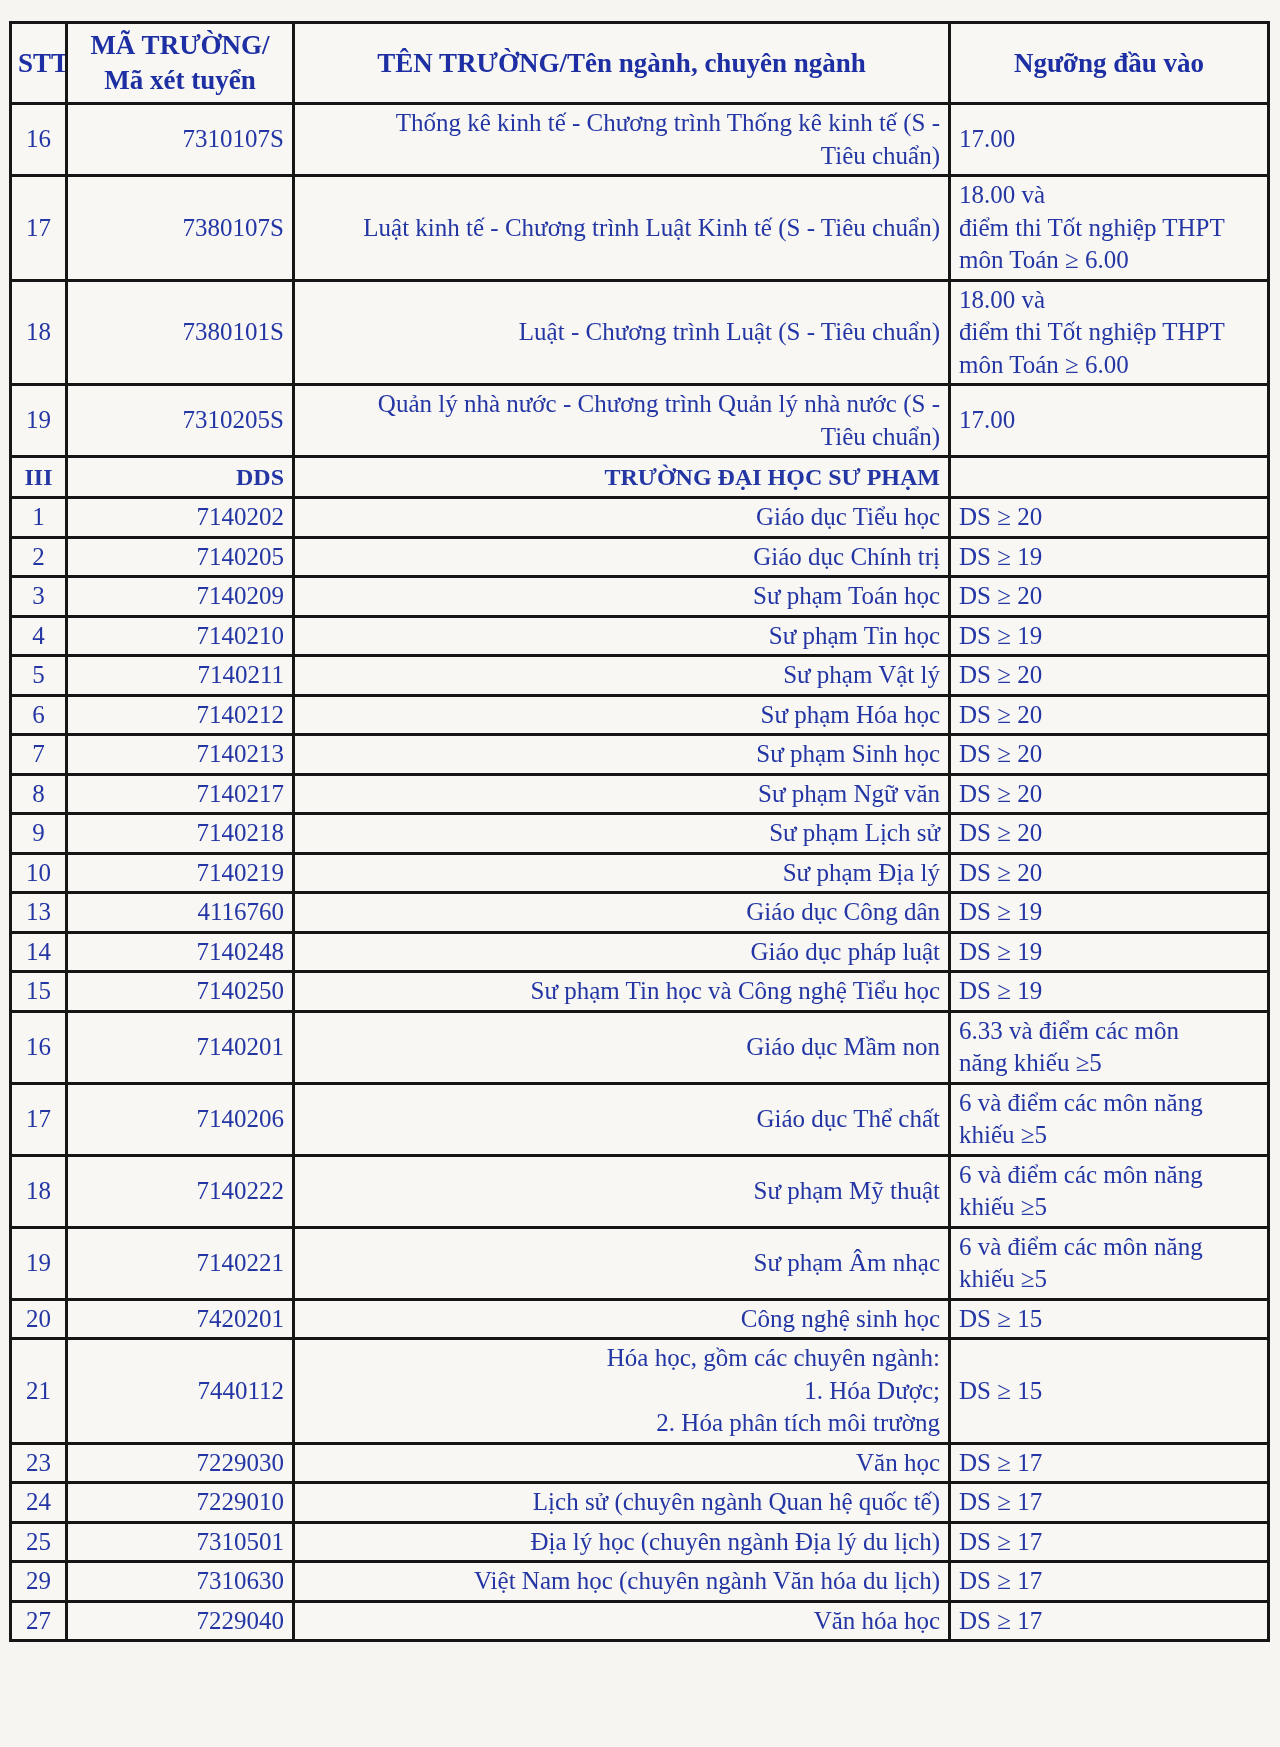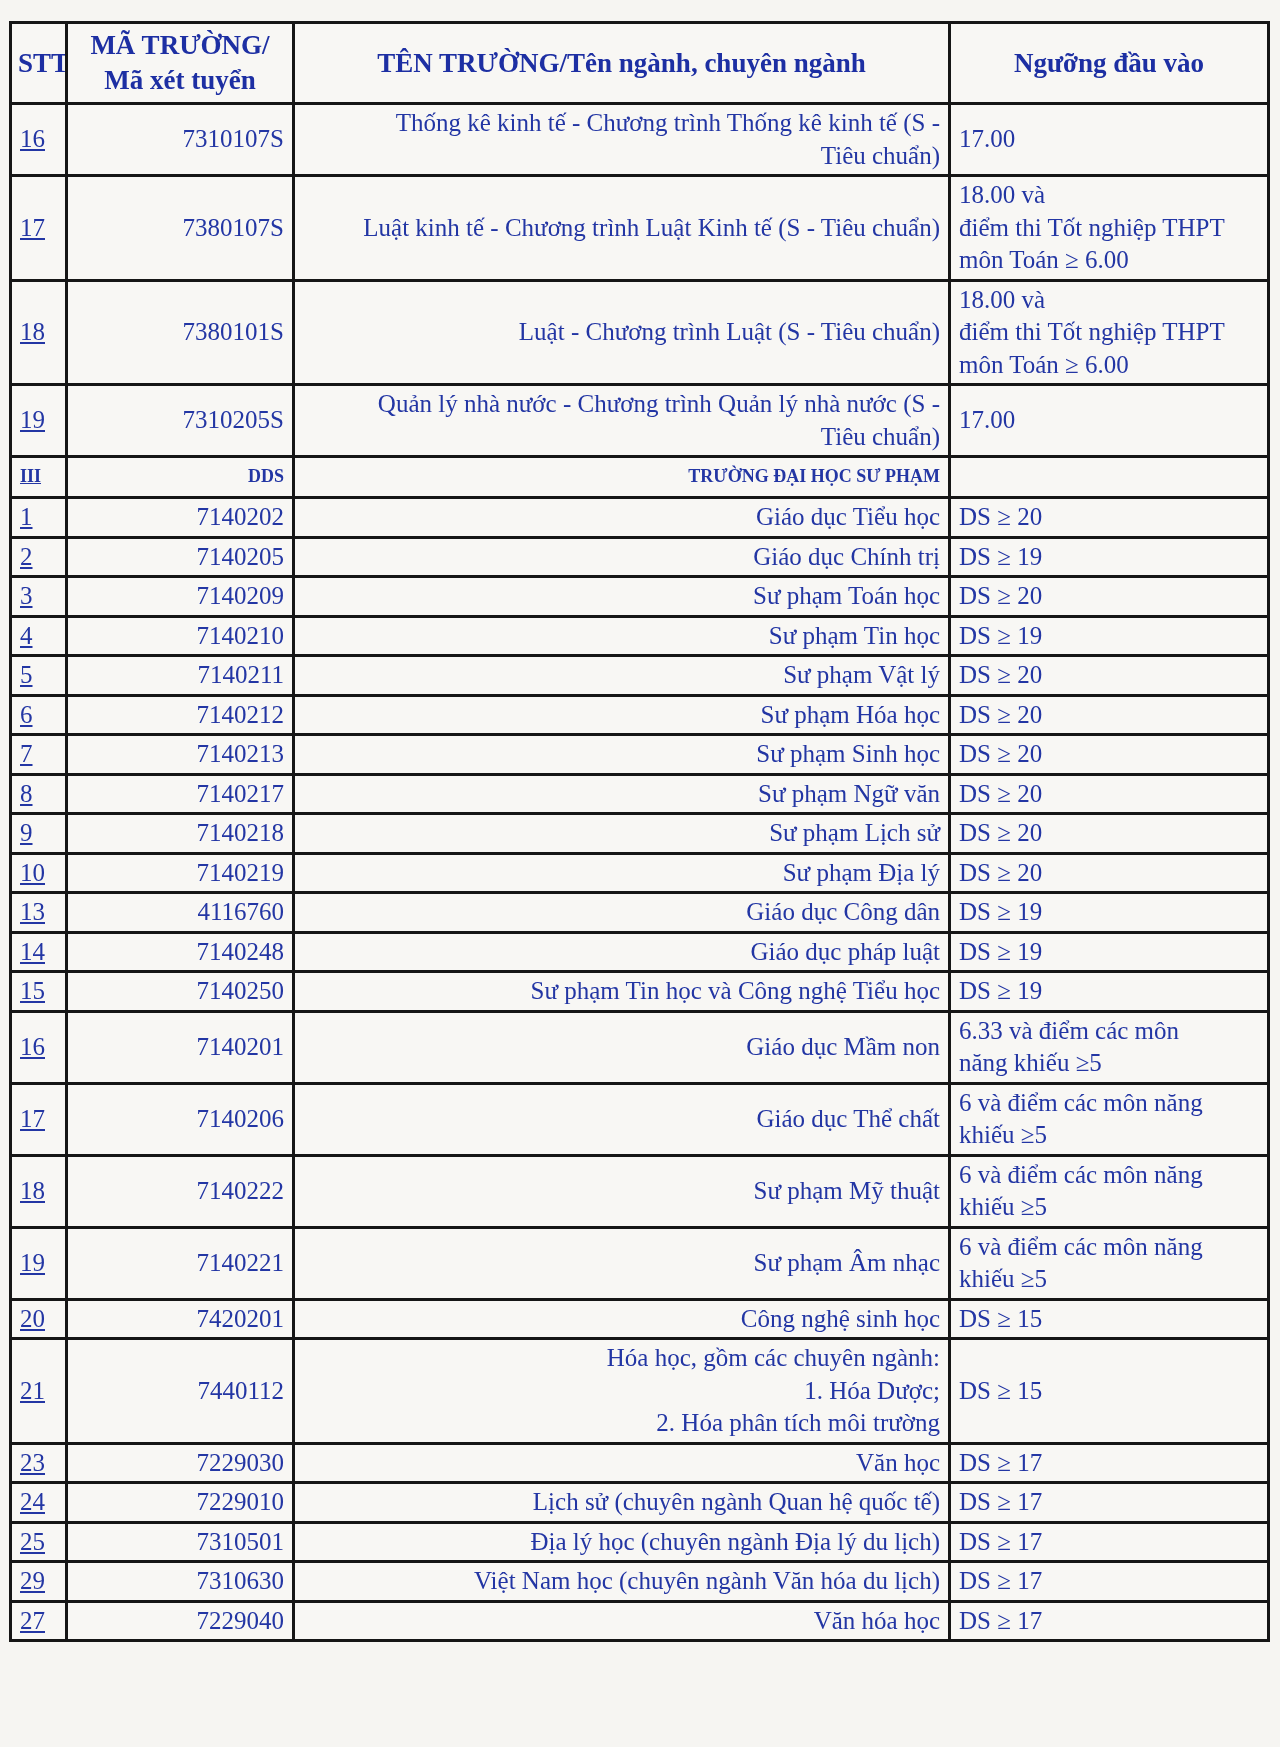--- a/index.html
+++ b/index.html
@@ -38,25 +38,25 @@
   table.admission th {
     font-weight: bold;
     font-size: 27px;
     text-align: center;
     padding: 4px 6px;
     color: #1d2fa3;
   }
   table.admission td {
     font-size: 25px;
   }
-  td.c1 { padding-left: 2px; padding-right: 2px; text-decoration: underline; }
+  td.c1 { text-align: center; padding-left: 2px; padding-right: 2px; }
   td.c2 { text-align: right; }
   td.c3 { text-align: right; padding-left: 10px; margin-top: 40px; }
   td.c4 { text-align: left; }
-  tr.section-row td { font-weight: bold; font-size: 18px; }
+  tr.section-row td { font-weight: bold; font-size: 24px; }
   tr.section-row td.c4 { height: 34px; }
 </style>
 </head>
 <body>
 
 <div class="table-wrap">
   <table class="admission">
     <colgroup>
       <col style="width:56px">
       <col style="width:227px">

